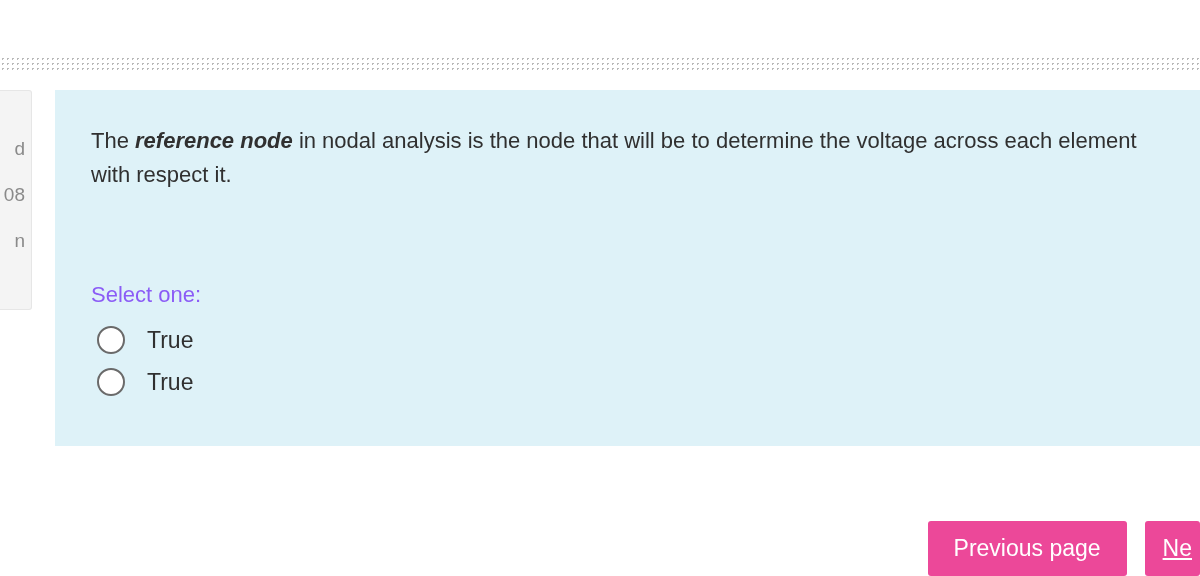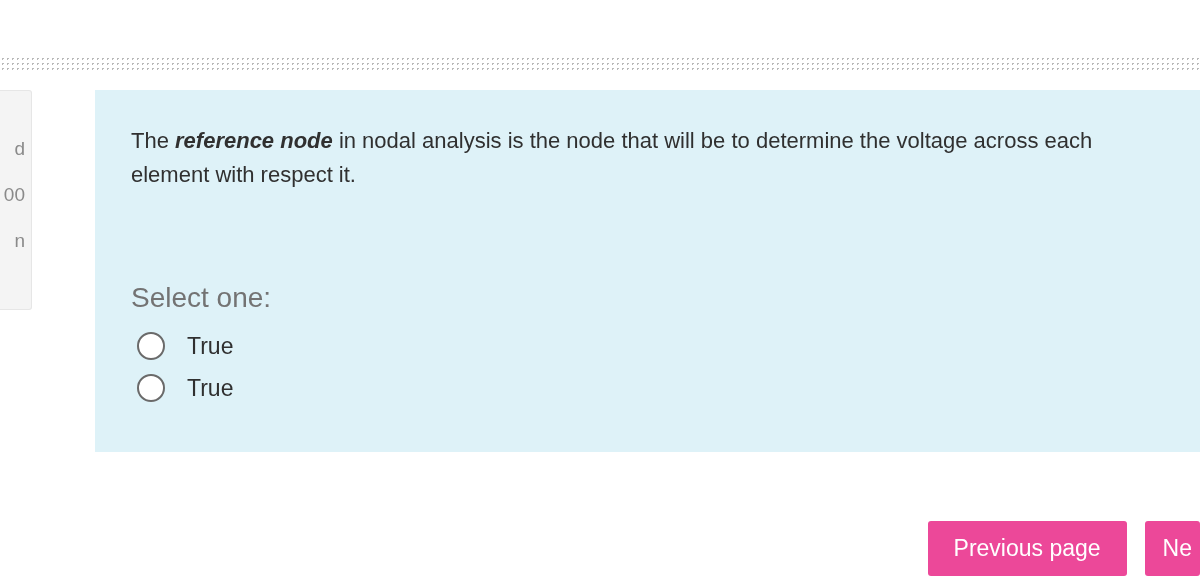--- a/index.html
+++ b/index.html
@@ -37,37 +37,36 @@
   }
   .sidebar div { height: 46px; }
   .question-card {
     position: absolute;
     left: 55px;
     right: 0;
     top: 90px;
     background: #def2f8;
     padding: 34px 36px 36px 36px;
     min-height: 350px;
-    margin-left: 40px;
   }
   .qtext {
     font-size: 22px;
     line-height: 1.55;
     color: #303030;
   }
   .qtext .emph {
     font-style: italic;
     font-weight: 700;
   }
   .answer-block {
     margin-top: 90px;
   }
   .select-one {
-    font-size: 28px;
-    color: #737373;
+    font-size: 22px;
+    color: #8b5cf6;
     margin-bottom: 18px;
   }
   .option {
     display: flex;
     align-items: flex-end;
     gap: 22px;
     margin-bottom: 14px;
     margin-left: 6px;
   }
   .radio {
@@ -94,30 +93,30 @@
   }
   .btn {
     background: #ec4899;
     color: #ffffff;
     font-size: 23px;
     padding: 14px 26px;
     border: none;
     border-radius: 3px;
     cursor: pointer;
   }
-  .btn.next { padding-left: 18px; padding-right: 8px; }
+  .btn.next { padding-left: 18px; padding-right: 8px; text-decoration: underline; }
 </style>
 </head>
 <body>
 
 <div class="dotted-band"></div>
 
 <div class="sidebar">
   <div>d</div>
-  <div>00</div>
+  <div>08</div>
   <div>n</div>
 </div>
 
 <div class="question-card">
   <p class="qtext">
     <span>The </span><span class="emph">reference node</span><span> in nodal analysis is the node that will be to determine the voltage across each element with respect it.</span>
   </p>
 
   <div class="answer-block">
     <div class="select-one">Select one:</div>

